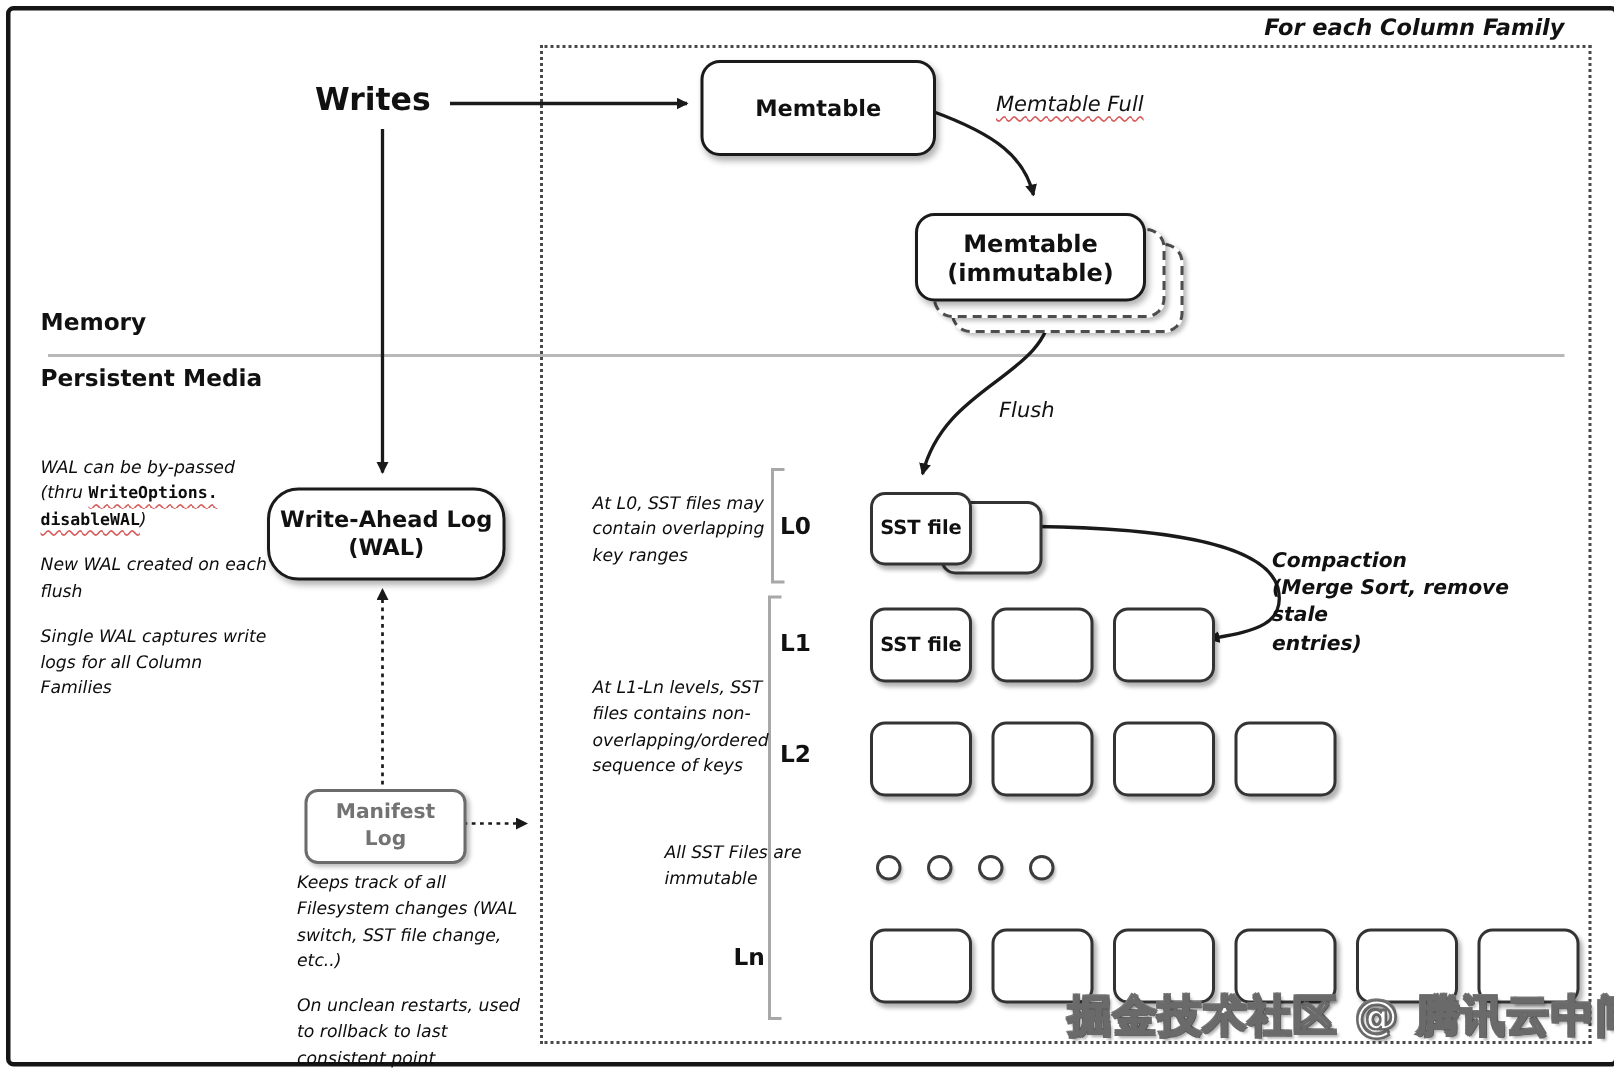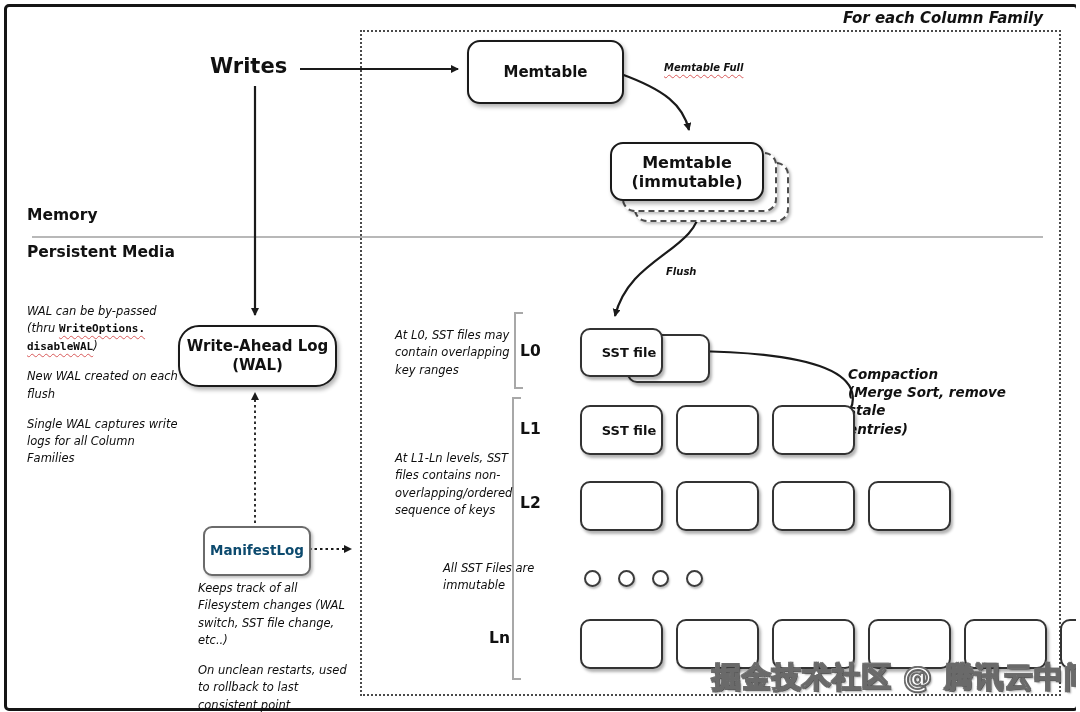--- a/index.html
+++ b/index.html
@@ -16,49 +16,49 @@
         box-shadow:2px 3px 4px rgba(0,0,0,.3);display:flex;flex-direction:column;
         align-items:center;justify-content:center;font-weight:bold;z-index:3;}
   .node .ln{font-size:15px;line-height:1.25;}
   #memtable-box{left:467px;top:40px;width:153px;height:60px;}
   #imm-stack{left:610px;top:142px;width:179px;height:80px;z-index:2;}
   .ghost{position:absolute;width:151px;height:56px;background:#fff;border:2px dashed #4d4d4d;border-radius:13px;box-shadow:2px 2px 3px rgba(0,0,0,.25);}
   #imm-ghost2{left:24px;top:20px;}
   #imm-ghost1{left:12px;top:10px;}
   #imm-main{position:absolute;left:0;top:0;width:150px;height:55px;background:#fff;border:2.5px solid #1a1a1a;border-radius:13px;box-shadow:2px 3px 4px rgba(0,0,0,.3);display:flex;flex-direction:column;align-items:center;justify-content:center;font-weight:bold;}
   #wal-box{left:178px;top:325px;width:155px;height:58px;border-radius:21px;}
-  #manifest-box{left:203px;top:526px;width:104px;height:46px;border:2px solid #6b6b6b;border-radius:9px;color:#0c4a6e;box-shadow:2px 2px 3px rgba(0,0,0,.25);background:#fff;display:flex;flex-direction:row;align-items:center;justify-content:center;font-weight:bold;z-index:3;}
+  #manifest-box{left:203px;top:526px;width:104px;height:46px;border:2px solid #6b6b6b;border-radius:9px;color:#737373;box-shadow:2px 2px 3px rgba(0,0,0,.25);background:#fff;display:flex;flex-direction:column;align-items:center;justify-content:center;font-weight:bold;z-index:3;}
   #manifest-box .ln{font-size:13.5px;line-height:1.3;}
   .sec-label{font-weight:bold;font-size:15.5px;}
   #memory-label{left:27px;top:206px;}
   #persistent-label{left:27px;top:243px;}
   #media-divider{left:32px;top:236px;width:1011px;border-top:2px solid #b8b8b8;height:0;}
   #writes-label{left:210px;top:54px;font-weight:bold;font-size:21px;}
   .note{font-style:italic;font-size:11.5px;line-height:1.5;color:#0d0d0d;font-weight:500;z-index:2;}
   .note p{margin:0 0 13px 0;}
   #wal-notes{left:27px;top:303px;width:155px;}
   #manifest-notes{left:198px;top:580px;width:158px;}
   #l0-note{left:395px;top:327px;width:122px;}
   #l1-note{left:395px;top:450px;width:126px;}
   #imm-note{left:395px;top:560px;width:112px;margin-left:48px;}
   .code{font-family:"DejaVu Sans Mono","Liberation Mono",monospace;font-style:normal;font-weight:bold;font-size:11px;}
   .sp{text-decoration:underline wavy #d85a5a;text-decoration-thickness:1px;text-underline-offset:3px;}
-  .flow-label{font-style:italic;font-weight:700;font-size:10px;z-index:2;}
+  .flow-label{font-style:italic;font-weight:400;font-size:14px;z-index:2;}
   #memtable-full-label{left:664px;top:62px;}
   #flush-label{left:666px;top:266px;}
   #compaction-label{left:848px;top:365px;width:180px;font-style:italic;font-weight:600;font-size:13.5px;line-height:1.35;z-index:2;}
   .lvl-label{font-weight:bold;font-size:15.5px;z-index:2;}
   #lvl-l0{left:520px;top:342px;}
   #lvl-l1{left:520px;top:420px;}
   #lvl-l2{left:520px;top:494px;}
   #lvl-ln{left:489px;top:629px;}
   .sst-row{display:flex;gap:13px;z-index:3;}
   .sst-box{width:64px;height:46px;background:#fff;border:2px solid #333;border-radius:10px;
            box-shadow:2px 3px 3px rgba(0,0,0,.3);display:flex;align-items:center;justify-content:center;
-           font-weight:bold;font-size:13px;flex:0 0 auto;padding-left:15px;}
+           font-weight:bold;font-size:13px;flex:0 0 auto;}
   #row-l0{left:580px;top:328px;width:112px;height:52px;z-index:3;}
   #row-l0 .sst-box{position:absolute;width:64px;height:45px;}
   #l0-ghost{left:47px;top:6px;z-index:0;}
   #l0-main{left:0;top:0;z-index:1;}
   #row-l1{left:580px;top:405px;}
   #row-l2{left:580px;top:481px;}
   #row-ln{left:580px;top:619px;}
   #dots-row{left:584px;top:570px;display:flex;gap:17px;z-index:2;}
   .dot{width:13px;height:13px;border:2.5px solid #3c3c3c;border-radius:50%;background:#fff;box-shadow:1px 2px 2px rgba(0,0,0,.25);}
   #watermark{left:712px;top:658px;width:355px;font-weight:bold;font-size:29px;letter-spacing:1px;color:#fff;

